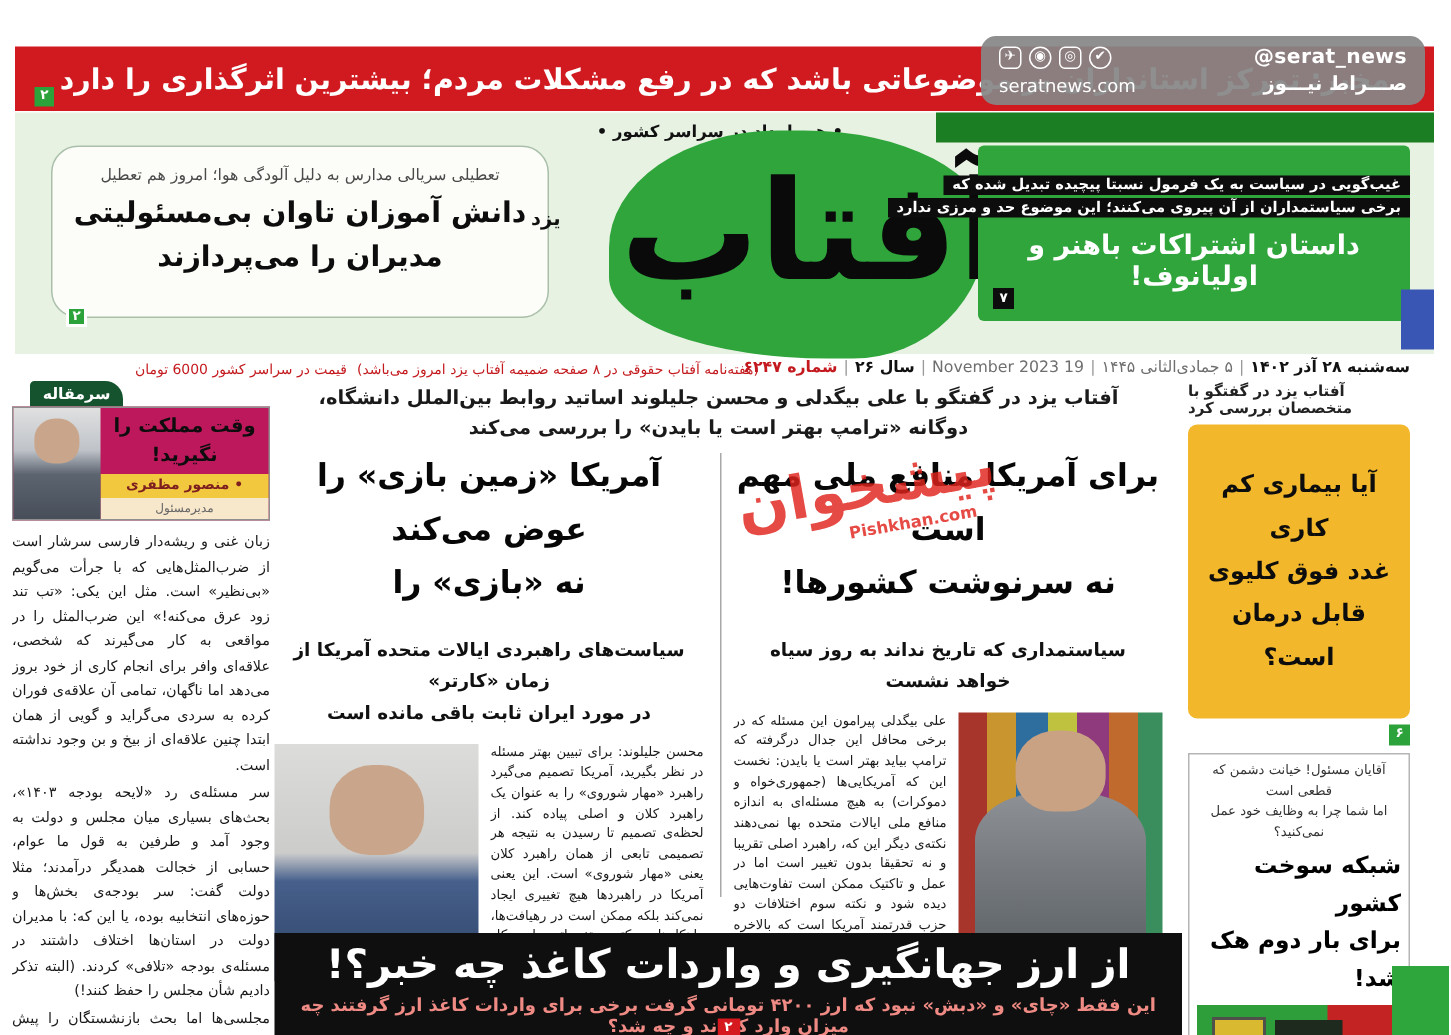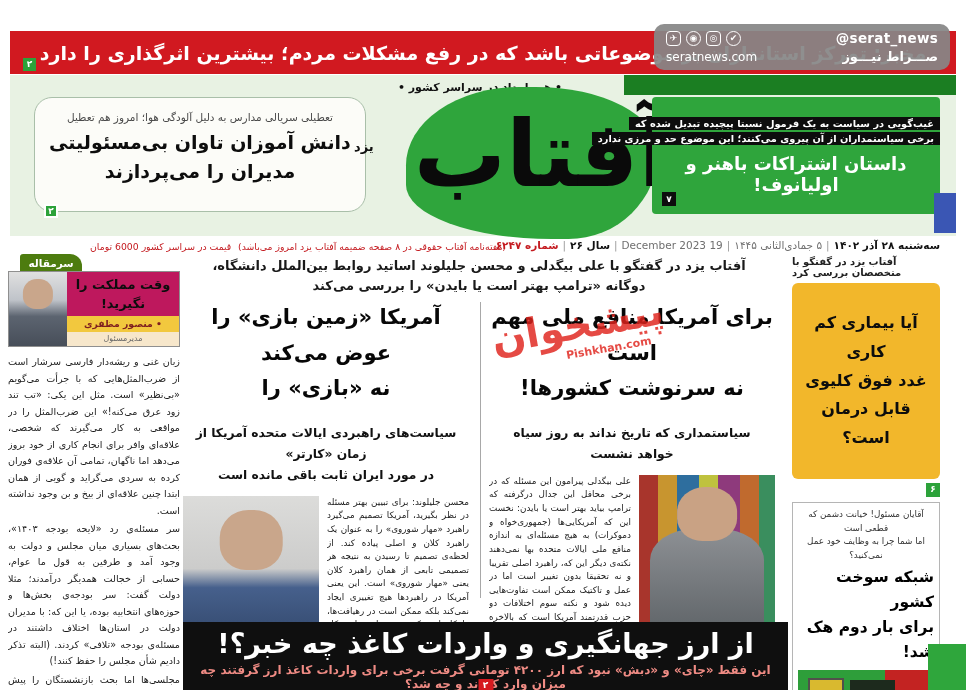--- a/index.html
+++ b/index.html
@@ -60,21 +60,21 @@
   .d-bold { font-weight:bold; color:#111; }
   .d-gray { color:#6f6f6f; }
   .d-red { color:#c41a1f; font-weight:bold; }
   .d-sep { color:#999; padding:0 4px; }
   .dl-supplement { position:absolute; left:228px; top:2px; width:268px; text-align:center;
     color:#c41a1f; font-size:9.3px; }
   .dl-price { position:absolute; left:80px; top:2px; color:#c41a1f; font-size:9.3px; white-space:nowrap; }
 
   
   .editorial { position:absolute; left:8px; top:254px; width:172px; height:436px; }
-  .ed-tab { position:absolute; left:12px; top:0; width:62px; height:17px; background:#4d7c0f;
+  .ed-tab { position:absolute; left:12px; top:0; width:62px; height:17px; background:#14532d;
     color:#fff; font-size:10.5px; font-weight:bold; display:flex; align-items:center;
     justify-content:center; border-radius:3px 12px 0 0; }
   .ed-box { position:absolute; left:0; top:17px; width:172px; height:76px; border:1px solid #8f8f8f;
     background:#be185d; display:flex; }
   .ed-text { flex:1; display:flex; flex-direction:column; }
   .ed-title { flex:1; display:flex; flex-direction:column; justify-content:center; text-align:center;
     font-size:13px; font-weight:800; color:#0d0d0d; line-height:1.5; }
   .ed-author { height:16px; background:#f2c83e; text-align:center; font-size:9.3px;
     font-weight:bold; color:#7e1f1f; line-height:16px; }
   .ed-role { height:14px; background:#f7e7cb; text-align:center; font-size:8px; color:#666; line-height:13px; }
@@ -186,21 +186,21 @@
       <div class="green-kicker">برخی سیاستمداران از آن پیروی می‌کنند؛ این موضوع حد و مرزی ندارد</div>
       <div class="green-headline">داستان اشتراکات باهنر و اولیانوف!</div>
       <span class="badge green-badge">۷</span>
     </div>
 
     <div class="blue-square"></div>
   </div>
 
   <div class="dateline">
     <div class="dl-right">
-      <span class="d-bold">سه‌شنبه ۲۸ آذر ۱۴۰۲</span><span class="d-sep">|</span><span class="d-gray">۵ جمادی‌الثانی ۱۴۴۵</span><span class="d-sep">|</span><span class="d-gray">19 December 2023</span><span class="d-sep">|</span><span class="d-bold">سال ۲۶</span><span class="d-sep">|</span><span class="d-red">شماره ۶۲۴۷</span>
+      <span class="d-bold">سه‌شنبه ۲۸ آذر ۱۴۰۲</span><span class="d-sep">|</span><span class="d-gray">۵ جمادی‌الثانی ۱۴۴۵</span><span class="d-sep">|</span><span class="d-gray">19 November 2023</span><span class="d-sep">|</span><span class="d-bold">سال ۲۶</span><span class="d-sep">|</span><span class="d-red">شماره ۶۲۴۷</span>
     </div>
     <div class="dl-supplement">(هفته‌نامه آفتاب حقوقی در ۸ صفحه ضمیمه آفتاب یزد امروز می‌باشد)</div>
     <div class="dl-price">قیمت در سراسر کشور 6000 تومان</div>
   </div>
 
   <div class="editorial">
     <div class="ed-tab">سرمقاله</div>
     <div class="ed-box">
       <div class="ed-text">
         <div class="ed-title">

